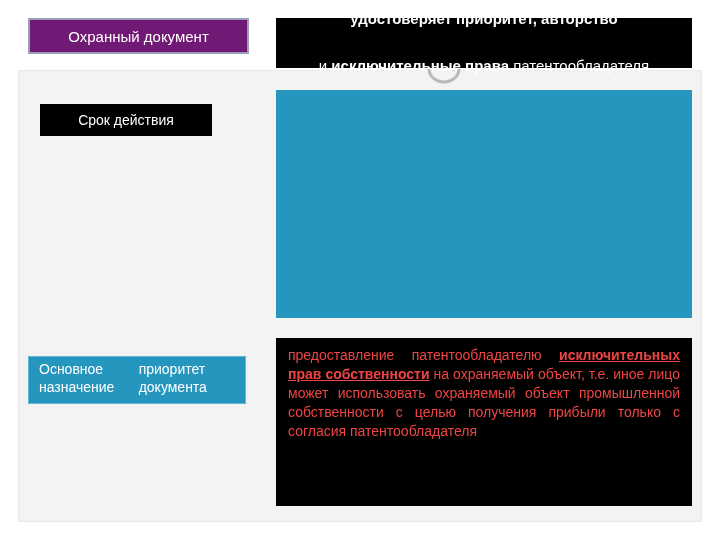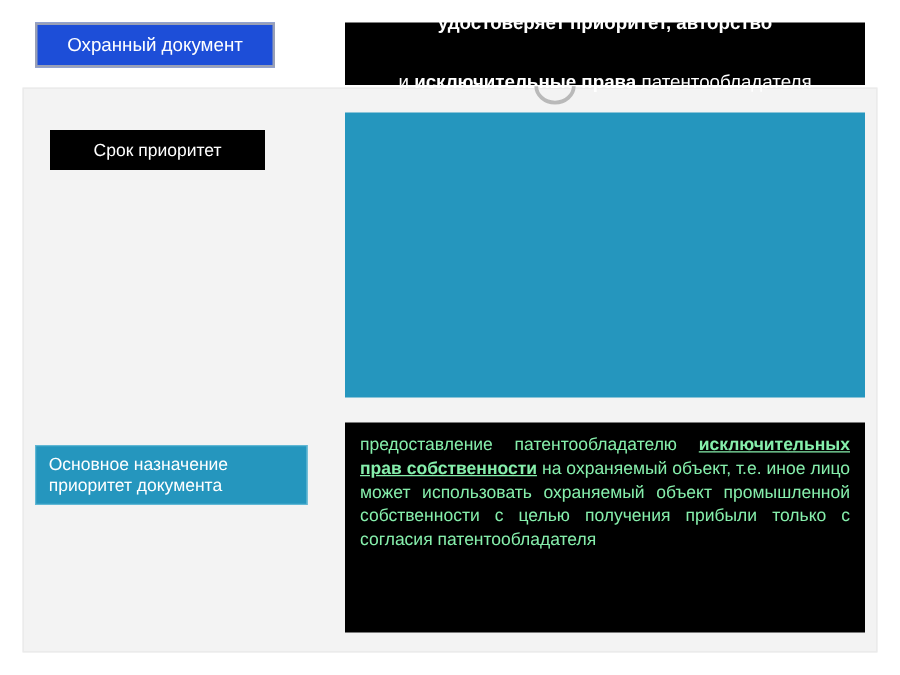--- a/index.html
+++ b/index.html
@@ -21,22 +21,22 @@
   }
   .box {
     position: absolute;
     color: #fff;
     display: flex;
     align-items: center;
   }
   .box.center { justify-content: center; text-align: center; }
   
   .r1-label {
-    left: 28px; top: 18px; width: 192px; height: 36px;
-    background: #1d4ed8;
+    left: 28px; top: 18px; width: 221px; height: 36px;
+    background: #701a75;
     border: 2px solid #99a0b6;
     font-size: 15px;
   }
   .r1-body {
     left: 276px; top: 18px; width: 416px; height: 50px;
     background: #000;
     font-size: 15px;
     flex-direction: column;
     align-items: center;
     justify-content: center;
@@ -60,31 +60,31 @@
   .r2-body {
     left: 276px; top: 90px; width: 416px; height: 228px;
     background: #2596be;
   }
   
   .r3-label {
     left: 28px; top: 356px; width: 218px; height: 48px;
     background: #2596be;
     border: 1px solid #60b7d4;
     font-size: 14px;
-    flex-direction: column;
+    flex-direction: row;
     align-items: flex-start;
     justify-content: center;
     padding: 4px 10px;
     line-height: 1.25;
   }
   .r3-body {
     left: 276px; top: 338px; width: 416px; height: 168px;
     background: #000;
     font-size: 14px;
-    color: #86efac;
+    color: #ef4444;
     padding: 8px 12px;
     display: block;
     text-align: justify;
     text-align-last: left;
     line-height: 1.35;
   }
   .r3-body .u { text-decoration: underline; font-weight: 700; }
   .r3-body .lastline { display: inline; }
 </style>
 </head>
@@ -100,21 +100,21 @@
   <div class="line2">
     <span>и </span><span class="strong">исключительные права</span><span> патентообладателя</span>
   </div>
 </div>
 
 <svg class="ring" viewBox="0 0 36 30">
   <path d="M 3 1 A 15 13 0 1 0 33 1" fill="none" stroke="#b9b9b9" stroke-width="3"></path>
 </svg>
 
 <div class="box center r2-label">
-  <span>Срок приоритет</span>
+  <span>Срок действия</span>
 </div>
 <div class="box r2-body"></div>
 
 <div class="box r3-label">
   <span>Основное назначение</span>
   <span> приоритет документа</span>
 </div>
 <div class="r3-body box">
   <span>предоставление патентообладателю </span><span class="u">исключительных прав собственности</span><span class="lastline"> на охраняемый объект, т.е. иное лицо может использовать охраняемый объект промышленной собственности с целью получения прибыли только с согласия патентообладателя</span>
 </div>

